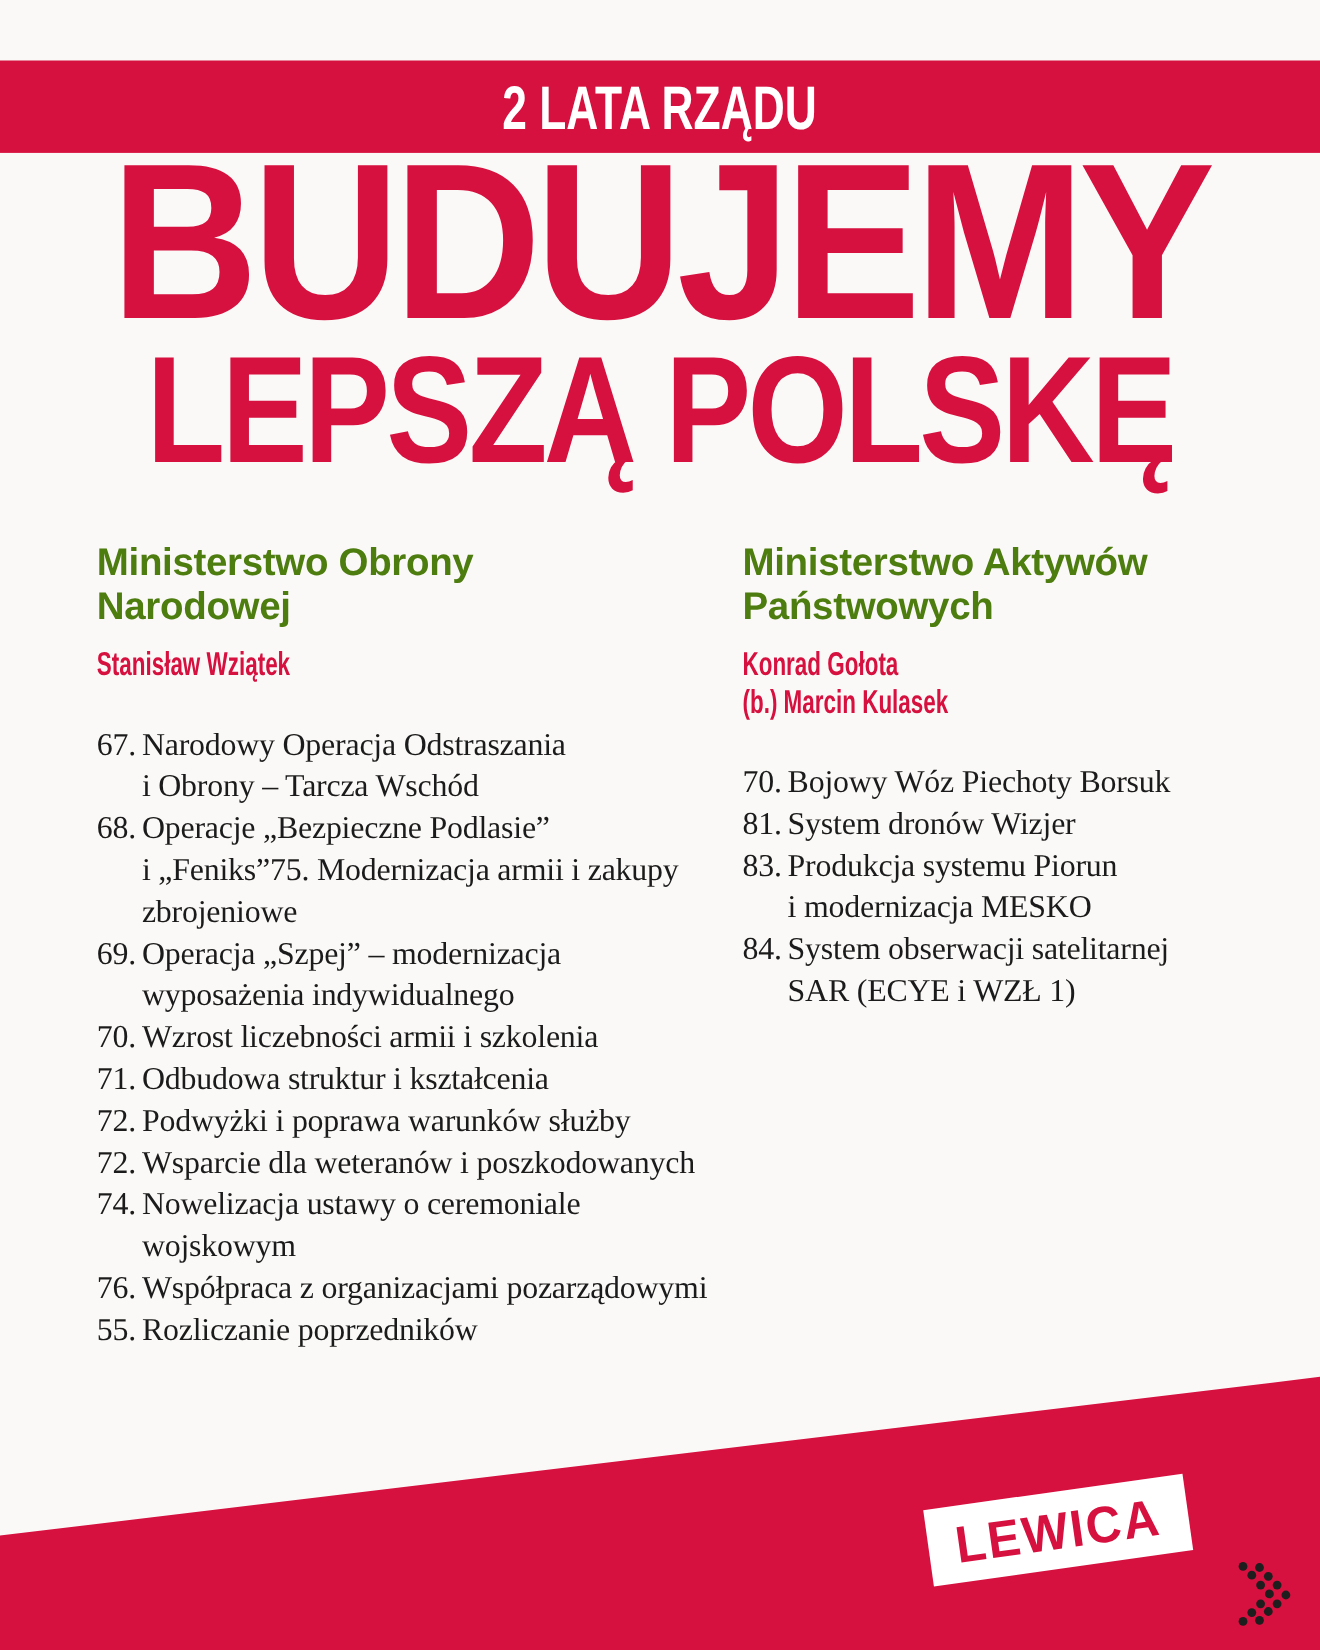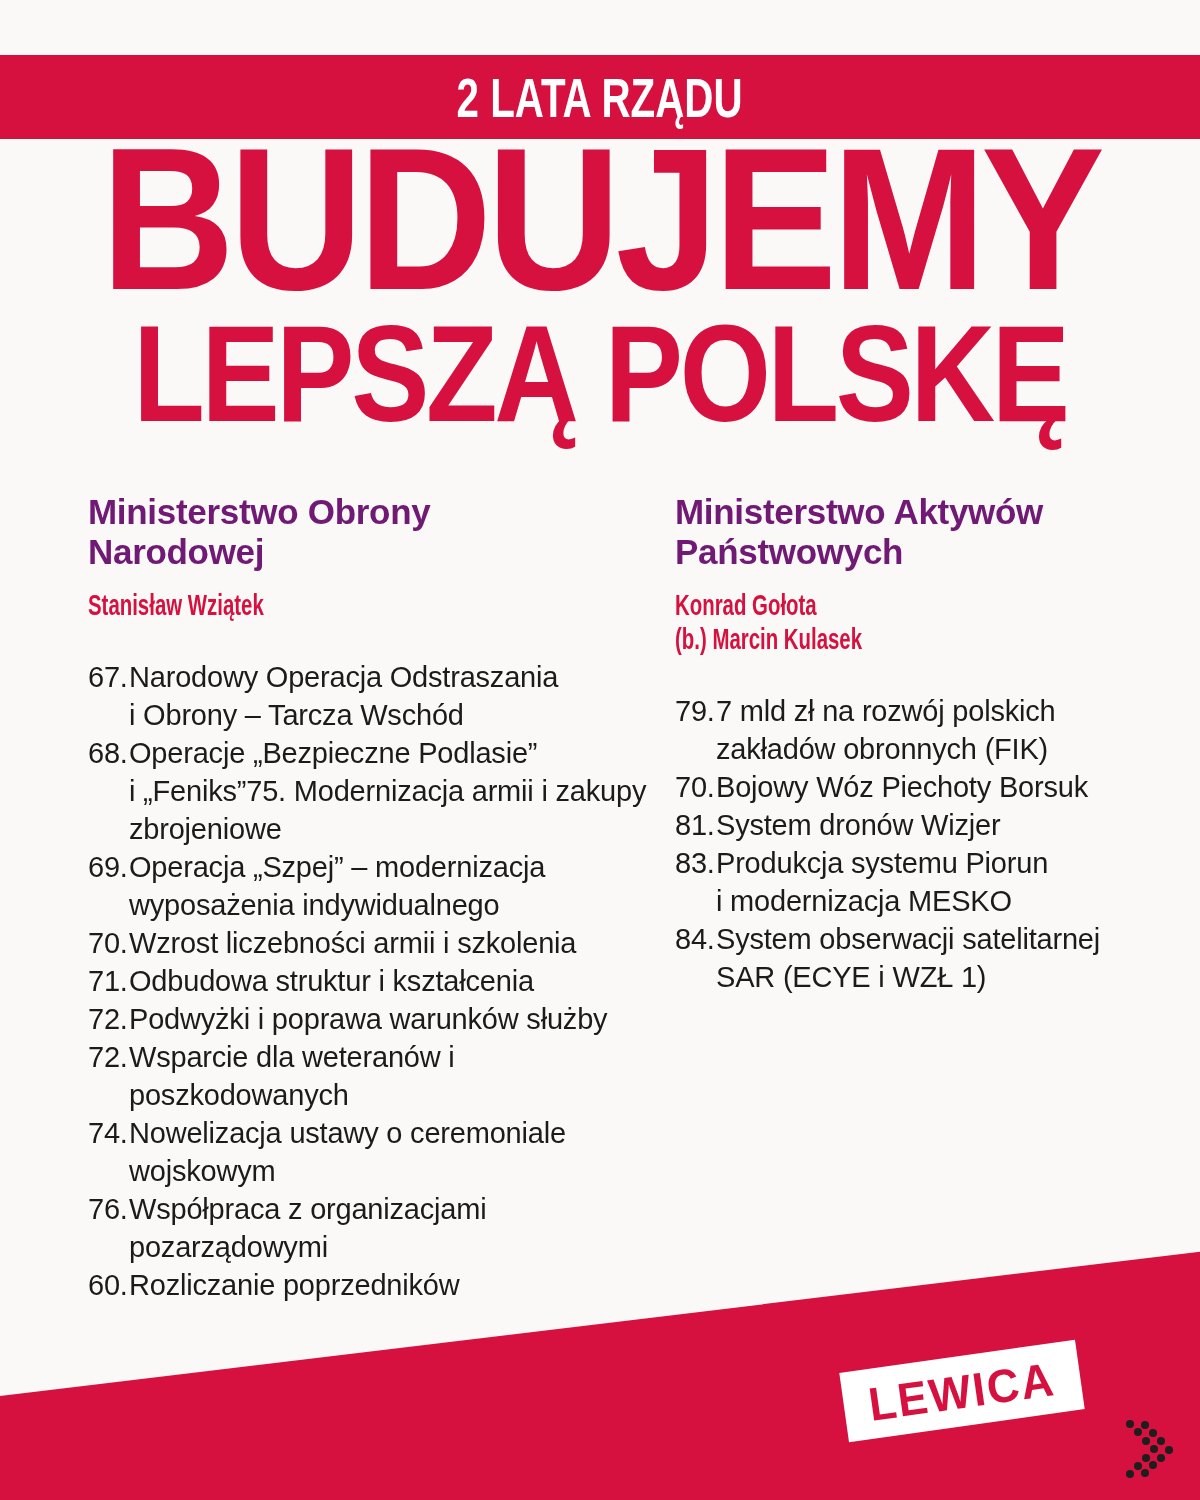--- a/index.html
+++ b/index.html
@@ -26,30 +26,30 @@
     transform:scaleX(0.92);transform-origin:center;
   }
   .title-line-2{
     top:304px;font-size:138px;letter-spacing:-4px;
     transform:scaleX(0.85);transform-origin:center;
   }
   .column{position:absolute;top:492px;}
   .column-left{left:88px;width:565px;}
   .column-right{left:675px;width:505px;}
   .ministry-heading{
-    font-size:35px;line-height:40px;font-weight:bold;color:#701a75;
+    font-size:35px;line-height:40px;font-weight:bold;color:#4d7c0f;
     letter-spacing:-0.3px;white-space:pre-line;
   }
   .ministers{
     margin-top:16px;font-size:30px;line-height:34px;font-weight:bold;
     color:var(--red);white-space:pre-line;
     transform:scaleX(0.68);transform-origin:left top;
   }
   .items{margin-top:36px;}
-  .item{display:flex;font-size:29px;line-height:38px;color:#1B1B1B;letter-spacing:-0.2px;}
+  .item{display:flex;font-size:29px;line-height:38px;color:#1B1B1B;letter-spacing:-0.2px;font-family:Liberation Serif, serif;}
   .item .num{flex:0 0 41px;}
   .item .txt{white-space:pre-line;flex:1;}
   .bottom-band{
     position:absolute;left:0;top:1240px;width:1200px;height:260px;
     background:var(--red);
     clip-path:polygon(0 60%, 100% 4.5%, 100% 100%, 0 100%);
   }
   .lewica-logo{
     position:absolute;left:843px;top:1356px;width:238px;height:70px;
     background:#fff;transform:rotate(-8deg);
@@ -111,37 +111,32 @@
       <div class="item">
         <span class="num">74.</span>
         <span class="txt">Nowelizacja ustawy o ceremoniale
 wojskowym</span>
       </div>
       <div class="item">
         <span class="num">76.</span>
         <span class="txt">Współpraca z organizacjami pozarządowymi</span>
       </div>
       <div class="item">
-        <span class="num">60.</span>
+        <span class="num">55.</span>
         <span class="txt">Rozliczanie poprzedników</span>
       </div>
     </div>
 </div>
 
 <div class="column column-right">
   <div class="ministry-heading">Ministerstwo Aktywów
 Państwowych</div>
   <div class="ministers">Konrad Gołota
 (b.) Marcin Kulasek</div>
   <div class="items">
-      <div class="item">
-        <span class="num">79.</span>
-        <span class="txt">7 mld zł na rozwój polskich
-zakładów obronnych (FIK)</span>
-      </div>
       <div class="item">
         <span class="num">70.</span>
         <span class="txt">Bojowy Wóz Piechoty Borsuk</span>
       </div>
       <div class="item">
         <span class="num">81.</span>
         <span class="txt">System dronów Wizjer</span>
       </div>
       <div class="item">
         <span class="num">83.</span>

